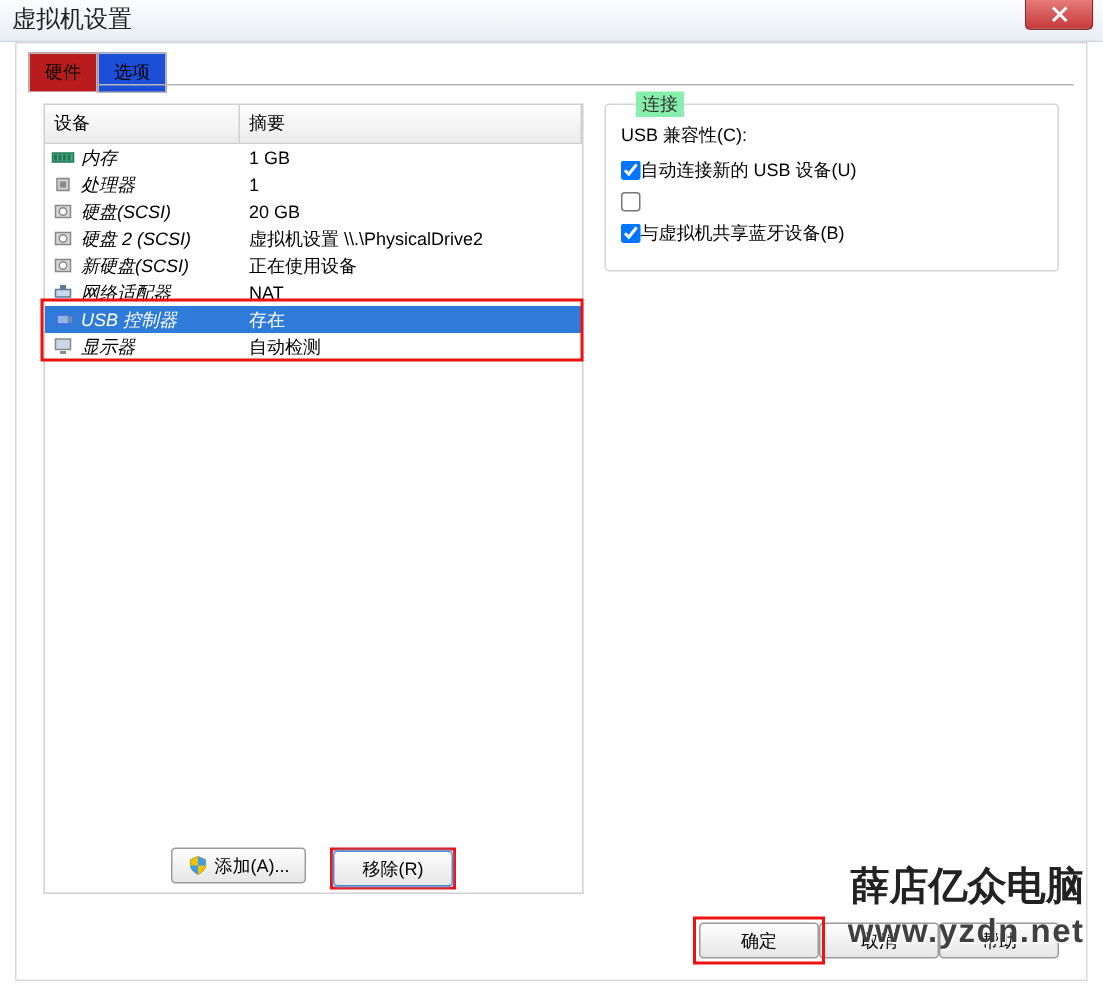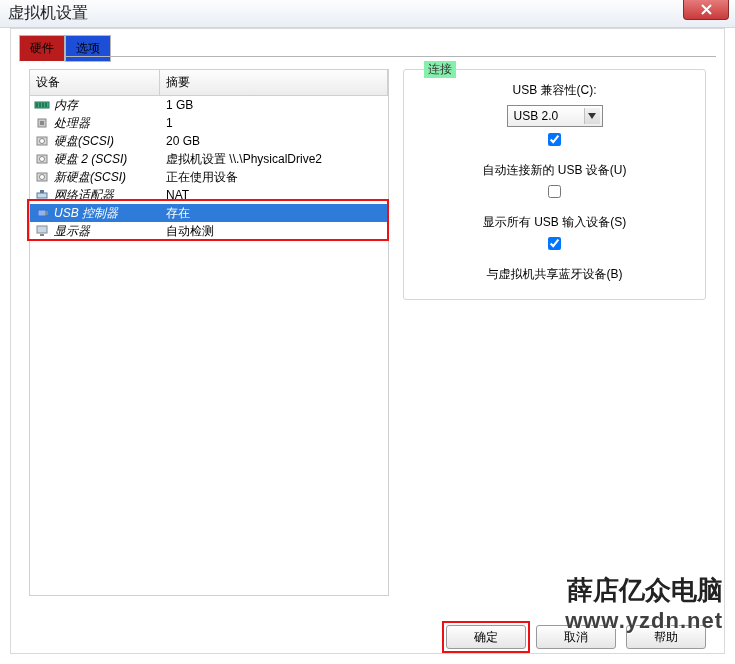--- a/index.html
+++ b/index.html
@@ -31,27 +31,27 @@
 
 .redbox1 { position: absolute; border: 2px solid #e11; pointer-events: none; }
 
 .btnbar { position: absolute; bottom: 4px; left: 0; right: 0; display: flex; justify-content: center; gap: 16px; }
 .winbtn { min-width: 80px; height: 24px; background: linear-gradient(to bottom, #fefefe, #e6e6e6); border: 1px solid #9a9a9a; border-radius: 3px; display: inline-flex; align-items: center; justify-content: center; padding: 0 10px; }
 .winbtn.def { border: 1px solid #4a90d9; box-shadow: 0 0 2px #6ab0f0; }
 
 .panel-right { position: absolute; left: 392px; right: 18px; top: 40px; }
 .group { border: 1px solid #d6d6d6; border-radius: 3px; padding: 12px 10px 10px 10px; position: relative; }
 .group-title { position: absolute; top: -9px; left: 20px; background: #86efac; padding: 0 4px; color: #333; }
-.form-row { display: flex; align-items: center; margin-bottom: 6px; gap: 6px; flex-direction: column; }
+.form-row { display: flex; align-items: center; margin-bottom: 6px; gap: 6px; }
 .combo { width: 96px; height: 22px; border: 1px solid #8a8a8a; background: linear-gradient(to bottom, #fff, #eee); display: flex; align-items: center; padding-left: 6px; position: relative; }
 .combo .arrow { position: absolute; right: 2px; top: 2px; bottom: 2px; width: 16px; background: linear-gradient(to bottom, #f2f2f2, #dcdcdc); border-left: 1px solid #c0c0c0; display: flex; align-items: center; justify-content: center; }
-.chk { display: flex; align-items: center; gap: 16px; }
+.chk { display: flex; align-items: center; gap: 0; }
 .chk input { width: 13px; height: 13px; }
 
-.dialog-btns { position: absolute; right: 18px; bottom: 4px; display: flex; gap: 10px; }
+.dialog-btns { position: absolute; right: 18px; bottom: 14px; display: flex; }
 
 .watermark1 { position: absolute; right: 12px; bottom: 56px; font-family: "STKaiti","KaiTi",serif; font-size: 26px; font-weight: bold; color: #222; text-shadow: 1px 1px 0 #fff; }
 .watermark2 { position: absolute; right: 12px; bottom: 30px; font-family: Arial, sans-serif; font-size: 22px; font-weight: bold; color: #404040; text-shadow: 1px 1px 0 #fff; letter-spacing: 1px; }
 
 .shield { width: 14px; height: 14px; margin-right: 4px; }
 
 svg { display: block; }
 </style>
 </head>
 <body>
@@ -159,43 +159,49 @@
               <rect x="5" y="10" width="4" height="2" fill="#888"></rect>
             </svg>
           </span>
           <span class="dev">显示器</span>
           <span class="sum">自动检测</span>
         </div>
       </div>
 
     <div class="redbox1" style="left:-2px; top:130px; width:362px; height:42px;"></div>
 
+    <div class="btnbar">
+      <div class="winbtn">
+        <svg class="shield" viewBox="0 0 14 14">
+            <path d="M7 1 L12 3 V7 C12 10 9 12 7 13 C5 12 2 10 2 7 V3 Z" fill="#f2c200" stroke="#b58b00" stroke-width="0.5"></path>
+            <path d="M7 1 L12 3 V7 L7 7 Z" fill="#3d9de6"></path>
+            <path d="M7 7 L7 13 C5 12 2 10 2 7 Z" fill="#3d9de6"></path>
+          </svg>
+        <span>添加(A)...</span>
+      </div>
+      <div class="redbox1" style="position:relative; border:2px solid #e11; padding:0;">
+        <div class="winbtn def">
+            <span>移除(R)</span>
+          </div>
+      </div>
+    </div>
   </div>
 
   <div class="panel-right">
     <div class="group">
       <span class="group-title">连接</span>
       <div class="form-row">
         <span>USB 兼容性(C):</span>
-        <div class="combo">
-          <span>USB 2.0</span>
-          <span class="arrow">
-            <svg width="8" height="6" viewBox="0 0 8 6">
-                <path d="M0 0 L8 0 L4 6 Z" fill="#333"></path>
-              </svg>
-          </span>
-        </div>
       </div>
       <label class="chk form-row">
         <input type="checkbox" id="cb1" checked="" style="">
         <span>自动连接新的 USB 设备(U)</span>
       </label>
       <label class="chk form-row">
         <input type="checkbox" id="cb2" style="">
-        <span>显示所有 USB 输入设备(S)</span>
       </label>
       <label class="chk form-row">
         <input type="checkbox" id="cb3" checked="" style="">
         <span>与虚拟机共享蓝牙设备(B)</span>
       </label>
     </div>
   </div>
 
   <div class="dialog-btns">
     <div style="position:relative;">

